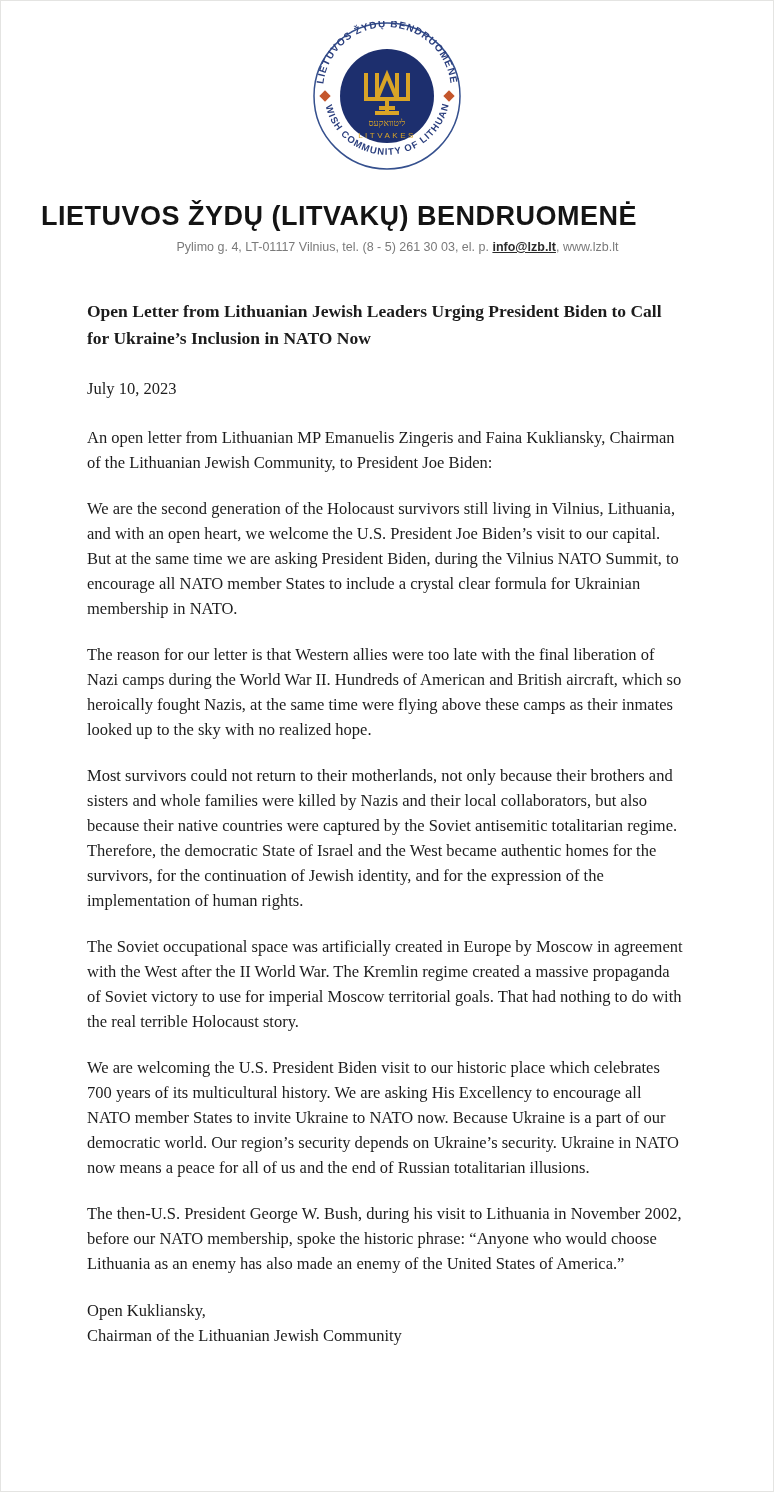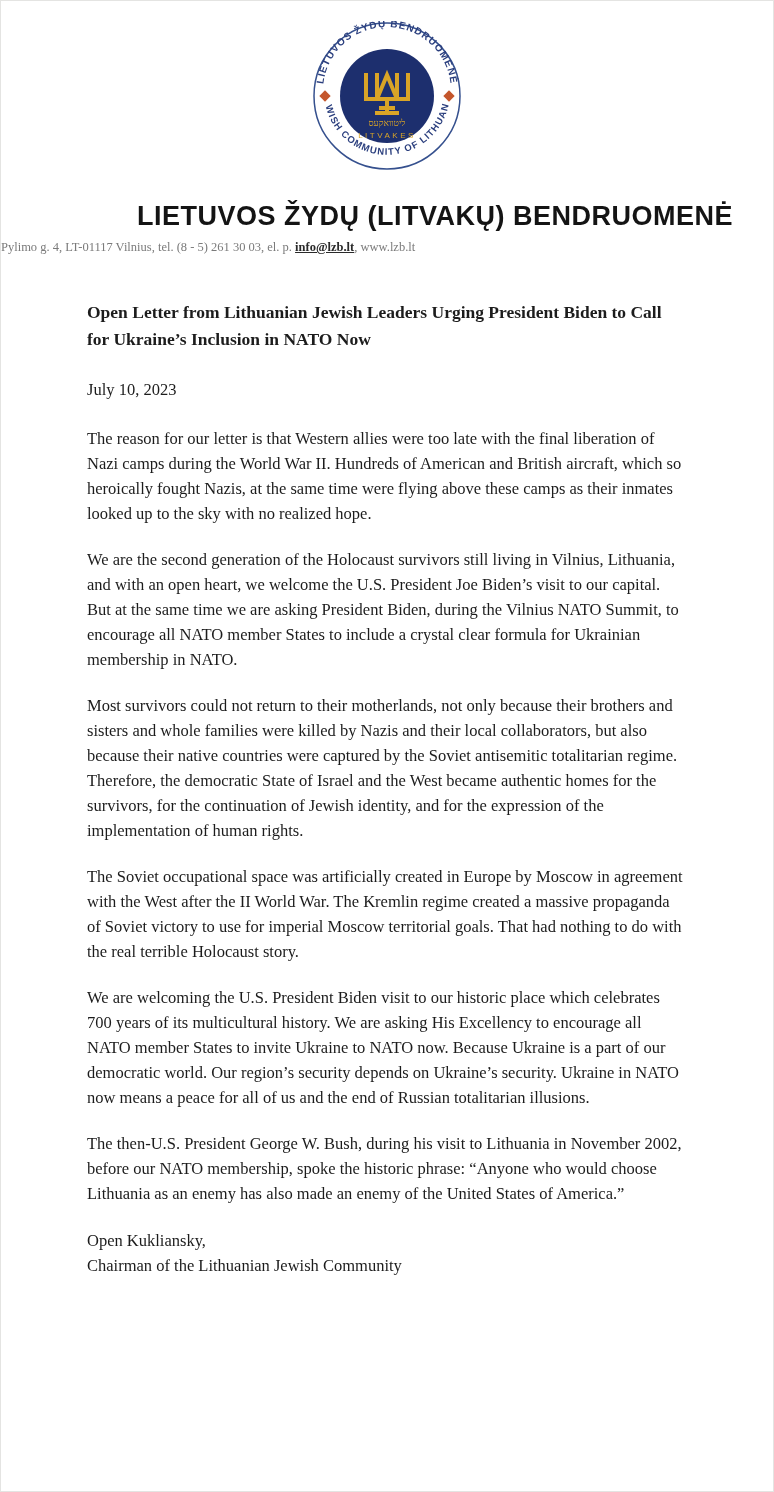--- a/index.html
+++ b/index.html
@@ -7,26 +7,26 @@
     width:774px;height:1492px;margin:0 auto;background:#ffffff;
     border:1px solid #e4e4e2;box-sizing:border-box;overflow:hidden;
     font-family:"Liberation Serif",serif;color:#1c1c1c;
   }
   
   .seal-wrap{text-align:center;padding-top:20px;}
   .seal-wrap svg{display:inline-block;}
   
   .org-name{
     font-family:"Liberation Sans",sans-serif;font-weight:bold;
-    font-size:27px;letter-spacing:.5px;text-align:right;color:#141414;
+    font-size:27px;letter-spacing:.5px;text-align:left;color:#141414;
     margin:26px 40px 8px;
   }
   .address{
-    text-align:left;font-family:Liberation Serif, serif;
-    font-size:12.5px;color:#7a7a7a;margin:0 0 2px;
+    text-align:center;font-family:Liberation Sans, sans-serif;
+    font-size:12.5px;color:#7a7a7a;margin:0 0 2px;padding-left:21px;
   }
   .address .email{color:#2a2a2a;font-weight:bold;text-decoration:underline;cursor:pointer;}
   
   .letter{margin:44px 86px 0 86px;font-size:16.5px;line-height:25px;}
   .letter-title{
     font-weight:bold;font-size:17.5px;line-height:27px;margin:18px 0 24px;
   }
   .letter-date{margin:12px 0 24px;}
   .para{margin:0 0 21px;}
   .sig-block{margin-top:32px;}
@@ -73,22 +73,23 @@
 
   <h1 class="org-name">LIETUVOS ŽYDŲ (LITVAKŲ) BENDRUOMENĖ</h1>
   <div class="address">
     <span>Pylimo g. 4, LT-01117 Vilnius, tel. (8 - 5) 261 30 03, el. p. </span><span class="email">info@lzb.lt</span><span>, www.lzb.lt</span>
   </div>
 
   <div class="letter">
     <div class="letter-title">Open Letter from Lithuanian Jewish Leaders Urging President Biden to Call for Ukraine’s Inclusion in NATO Now</div>
     <div class="letter-date">July 10, 2023</div>
 
+    <p class="para">An open letter from Lithuanian MP Emanuelis Zingeris and Faina Kukliansky, Chairman of the Lithuanian Jewish Community, to President Joe Biden:</p>
+    <p class="para">We are the second generation of the Holocaust survivors still living in Vilnius, Lithuania, and with an open heart, we welcome the U.S. President Joe Biden’s visit to our capital. But at the same time we are asking President Biden, during the Vilnius NATO Summit, to encourage all NATO member States to include a crystal clear formula for Ukrainian membership in NATO.</p>
     <p class="para">The reason for our letter is that Western allies were too late with the final liberation of Nazi camps during the World War II. Hundreds of American and British aircraft, which so heroically fought Nazis, at the same time were flying above these camps as their inmates looked up to the sky with no realized hope.</p>
-    <p class="para">We are the second generation of the Holocaust survivors still living in Vilnius, Lithuania, and with an open heart, we welcome the U.S. President Joe Biden’s visit to our capital. But at the same time we are asking President Biden, during the Vilnius NATO Summit, to encourage all NATO member States to include a crystal clear formula for Ukrainian membership in NATO.</p>
     <p class="para">Most survivors could not return to their motherlands, not only because their brothers and sisters and whole families were killed by Nazis and their local collaborators, but also because their native countries were captured by the Soviet antisemitic totalitarian regime. Therefore, the democratic State of Israel and the West became authentic homes for the survivors, for the continuation of Jewish identity, and for the expression of the implementation of human rights.</p>
     <p class="para">The Soviet occupational space was artificially created in Europe by Moscow in agreement with the West after the II World War. The Kremlin regime created a massive propaganda of Soviet victory to use for imperial Moscow territorial goals. That had nothing to do with the real terrible Holocaust story.</p>
     <p class="para">We are welcoming the U.S. President Biden visit to our historic place which celebrates 700 years of its multicultural history. We are asking His Excellency to encourage all NATO member States to invite Ukraine to NATO now. Because Ukraine is a part of our democratic world. Our region’s security depends on Ukraine’s security. Ukraine in NATO now means a peace for all of us and the end of Russian totalitarian illusions.</p>
     <p class="para">The then-U.S. President George W. Bush, during his visit to Lithuania in November 2002, before our NATO membership, spoke the historic phrase: “Anyone who would choose Lithuania as an enemy has also made an enemy of the United States of America.”</p>
 
     <div class="sig-block" style="margin-top:22px;">
       <div class="sig-line">Open Kukliansky,</div>
       <div class="sig-line">Chairman of the Lithuanian Jewish Community</div>
     </div>
   </div>

